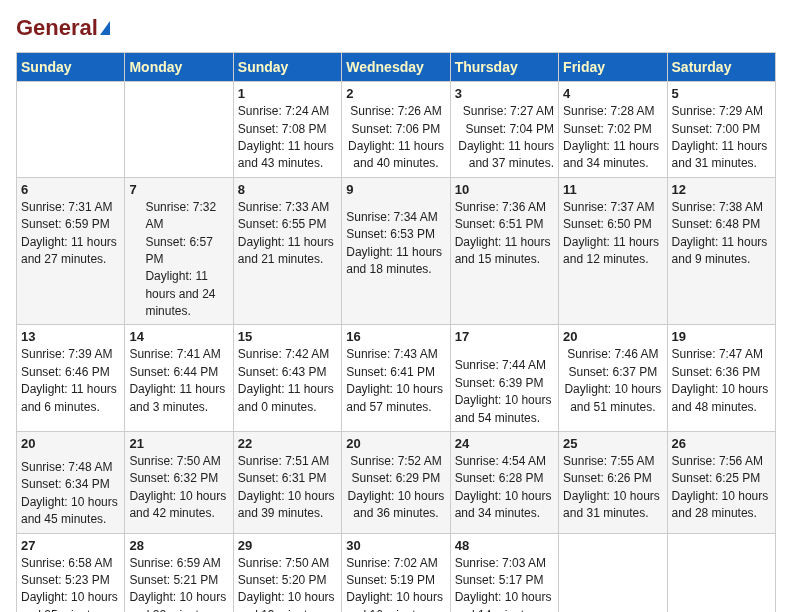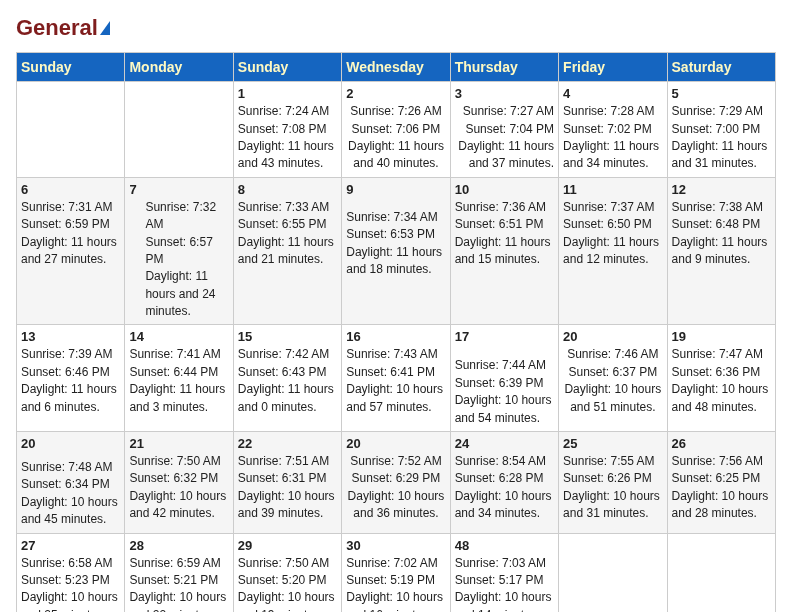--- a/index.html
+++ b/index.html
@@ -260,21 +260,21 @@
 Daylight: 10 hours and 39 minutes.</div>
         </td>
         <td>
           <span class="day-num">20</span>
           <div class="day-info" style="white-space: pre-line; text-align: center;">Sunrise: 7:52 AM
 Sunset: 6:29 PM
 Daylight: 10 hours and 36 minutes.</div>
         </td>
         <td>
           <span class="day-num">24</span>
-          <div class="day-info" style="white-space: pre-line;">Sunrise: 8:54 AM
+          <div class="day-info" style="white-space: pre-line;">Sunrise: 4:54 AM
 Sunset: 6:28 PM
 Daylight: 10 hours and 34 minutes.</div>
         </td>
         <td>
           <span class="day-num">25</span>
           <div class="day-info" style="white-space: pre-line;">Sunrise: 7:55 AM
 Sunset: 6:26 PM
 Daylight: 10 hours and 31 minutes.</div>
         </td>
         <td>

